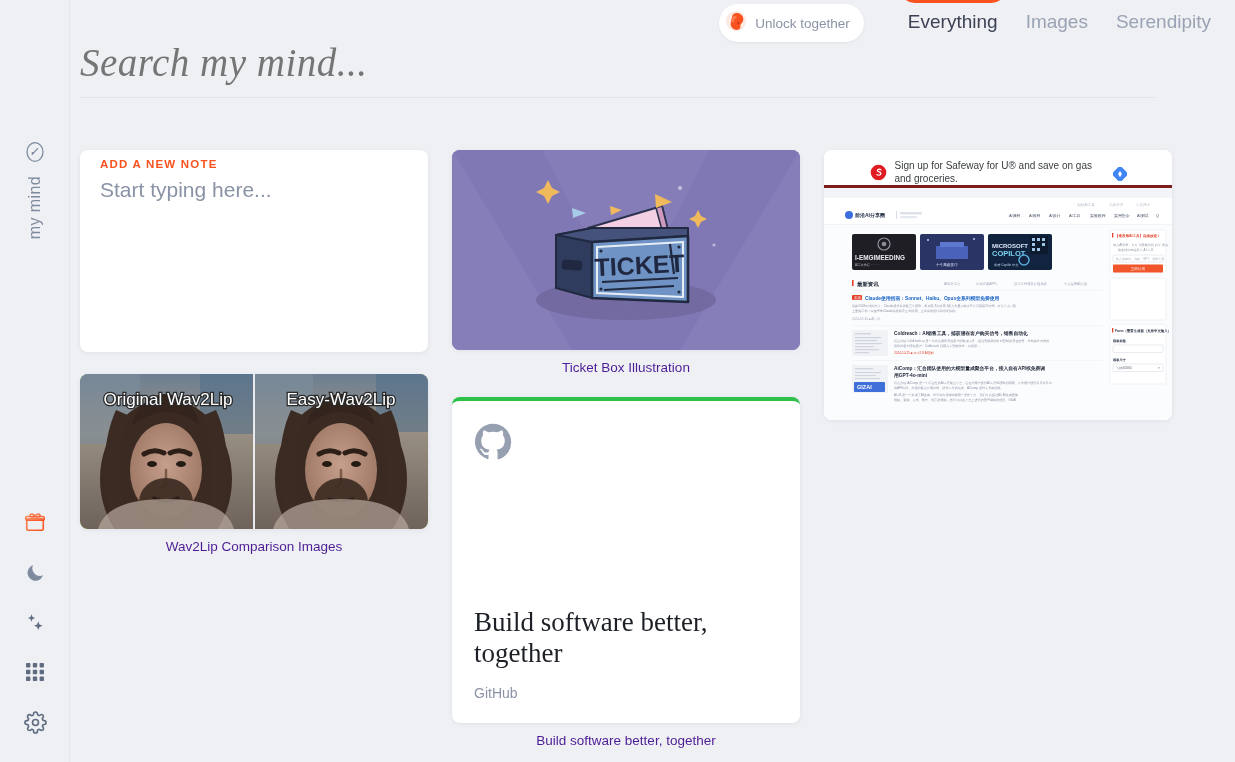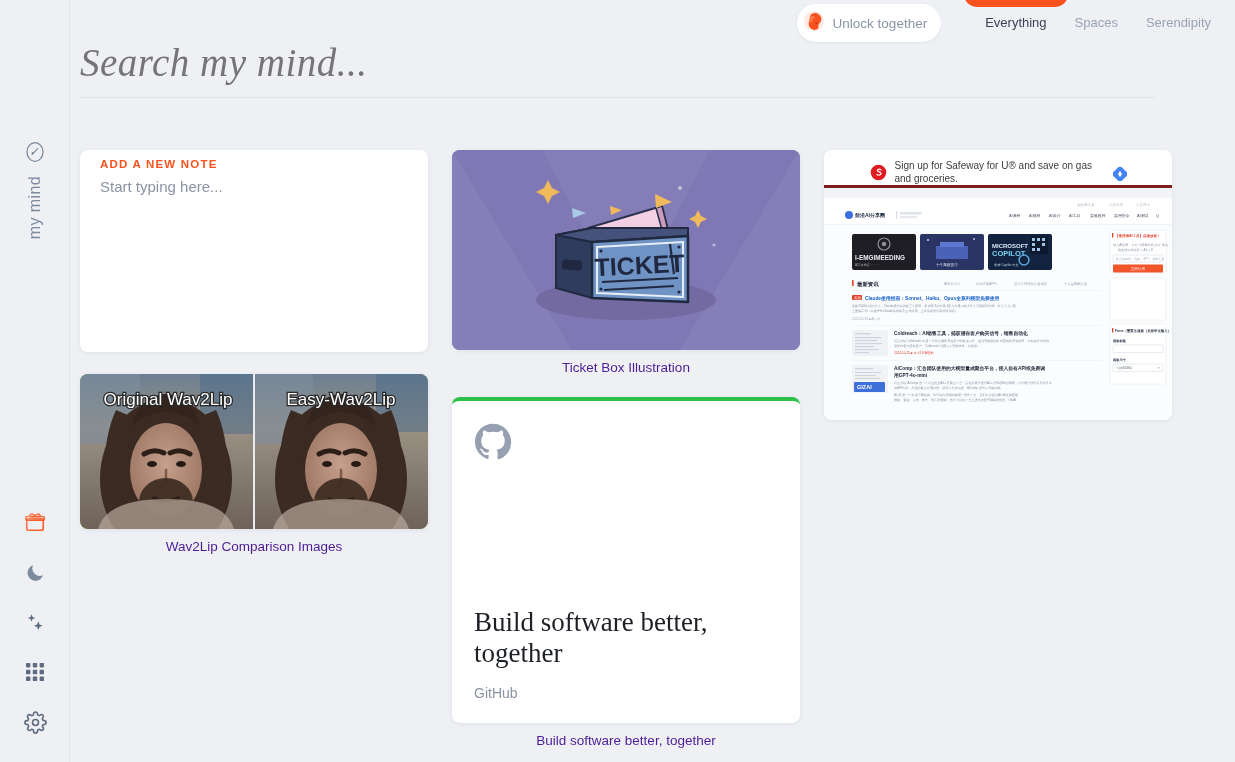--- a/index.html
+++ b/index.html
@@ -42,21 +42,21 @@
   }
   .unlock-pill {
     display: flex; align-items: center; gap: 8px;
     background: #ffffff; border-radius: 20px;
     padding: 6px 14px 6px 6px;
     box-shadow: 0 1px 3px rgba(40,50,70,.07);
     cursor: pointer; margin-right: 16px;
   }
   .unlock-pill span.lbl { font-size: 13.5px; color: #8a93a5; }
   .tab {
-    font-size: 13px; color: #9aa3b4; cursor: pointer; position: relative;
+    font-size: 19px; color: #9aa3b4; cursor: pointer; position: relative;
     padding-bottom: 2px;
   }
   .tab.active { color: #3c4254; }
   .tab.active .tab-pill {
     position: absolute; left: 50%; transform: translateX(-50%);
     top: -22px; width: 105px; height: 14px;
     background: #f9521e; border-radius: 0 0 20px 20px;
   }
 
   
@@ -91,21 +91,21 @@
     padding: 10px 4px 0 4px;
   }
   .stack { margin-bottom: 22px; }
 
   
   .note-card { height: 202px; padding: 8px 20px; }
   .note-label {
     font-size: 11.5px; color: #f9521e; letter-spacing: 1.2px;
     font-weight: 600; margin-bottom: 8px;
   }
-  .note-placeholder { font-size: 15px; color: #8a93a5; }
+  .note-placeholder { font-size: 21px; color: #8a93a5; }
 
   
   .ticket-card { height: 200px; background: #8078b4; position: relative; }
 
   
   .wav-card { height: 155px; position: relative; background: #bef264; }
 
   
   .gh-card { border-top: 4px solid #2dc14a; height: 326px; position: relative; padding: 22px 22px; display: flex; flex-direction: column; }
   .gh-title { font-family: "Liberation Serif", serif; font-size: 27px; color: #1d2026; margin-top: auto; }
@@ -198,21 +198,21 @@
       </svg>
     </span>
     <span class="lbl">Unlock together</span>
   </div>
 
   <div class="tab active">
     <span class="tab-pill"></span>
     <span>Everything</span>
   </div>
   <div class="tab">
-    <span>Spaces</span>
+    <span>Images</span>
   </div>
   <div class="tab">
     <span>Serendipity</span>
   </div>
 </div>
 
 <div class="search-wrap">
   <input class="search-input" value="" placeholder="Search my mind..." style="">
   <div class="search-rule"></div>
 </div>

